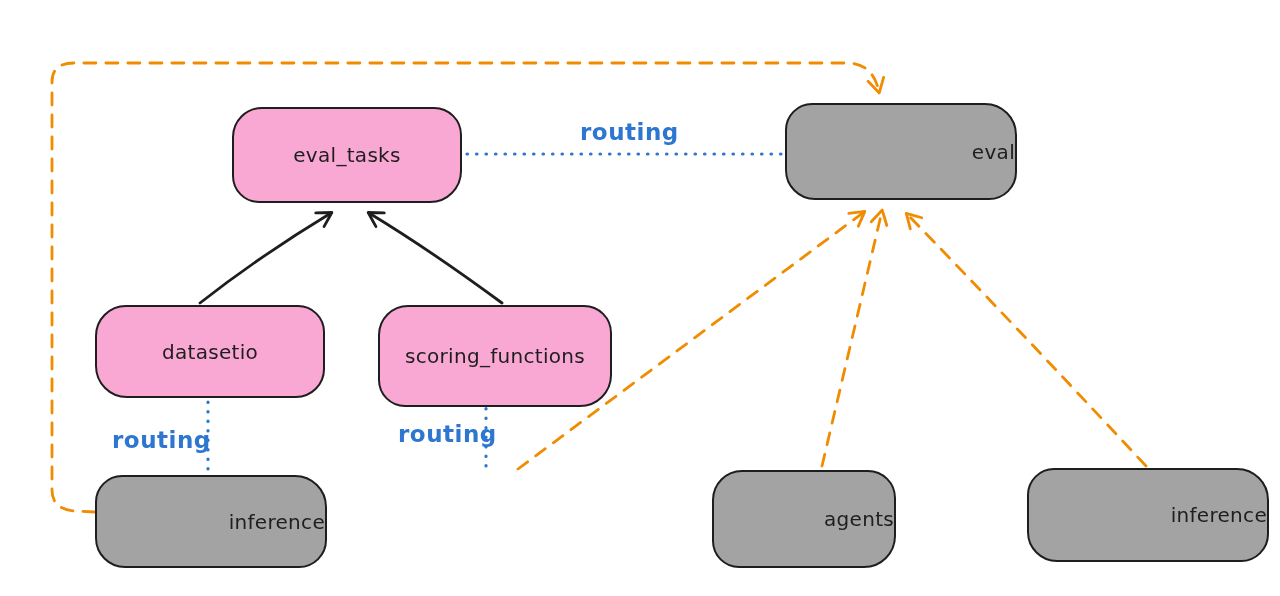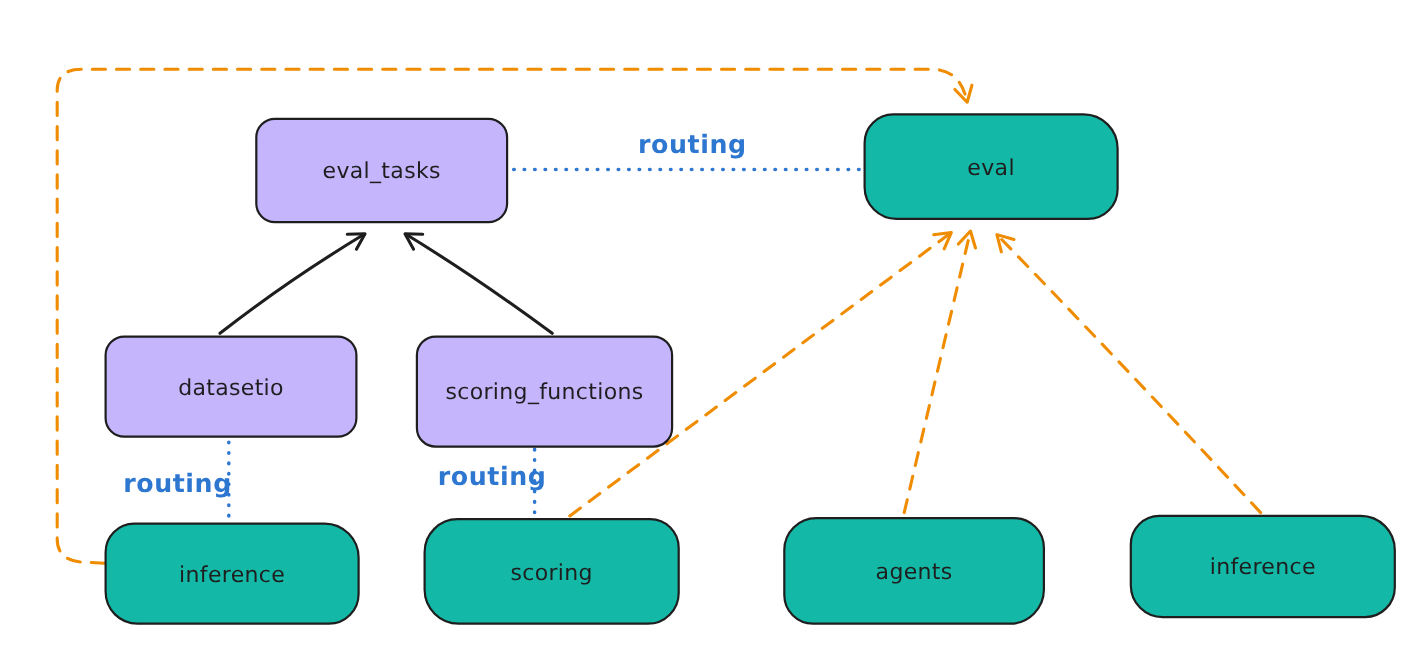--- a/index.html
+++ b/index.html
@@ -20,22 +20,22 @@
     position: absolute;
     box-sizing: border-box;
     border: 2.6px solid #1e1e1e;
     display: flex;
     align-items: center;
     justify-content: center;
     font-size: 20px;
     color: #1e1e1e;
     letter-spacing: 0.3px;
   }
-  .node.blue  { background: #c4b5fd; border-radius: 18px; }
-  .node.green { background: #14b8a6; }
+  .node.blue  { background: #f9a8d4; }
+  .node.green { background: #a3a3a3; justify-content: flex-end; }
   .r1 { border-radius: 30px 28px 32px 27px; }
   .r2 { border-radius: 27px 32px 28px 30px; }
   .r3 { border-radius: 31px 27px 29px 32px; }
   .edge-label {
     position: absolute;
     color: #2e77d0;
     font-size: 23px;
     font-weight: 700;
     letter-spacing: 0.5px;
     white-space: nowrap;
@@ -82,25 +82,22 @@
   </div>
 
   <div class="node blue r1" style="left:378px; top:305px; width:234px; height:102px;">
     <span>scoring_functions</span>
   </div>
 
   <div class="node green r2" style="left:95px; top:475px; width:232px; height:93px;">
     <span>inference</span>
   </div>
 
-  <div class="node green r3" style="left:385px; top:471px; width:233px; height:97px;">
-    <span>scoring</span>
-  </div>
 
-  <div class="node green r1" style="left:712px; top:470px; width:238px; height:98px;">
+  <div class="node green r1" style="left:712px; top:470px; width:184px; height:98px;">
     <span>agents</span>
   </div>
 
   <div class="node green r2" style="left:1027px; top:468px; width:242px; height:94px;">
     <span>inference</span>
   </div>
 
   <div class="edge-label" style="left:580px; top:119px;">routing</div>
 
   <div class="edge-label" style="left:112px; top:427px;">routing</div>

